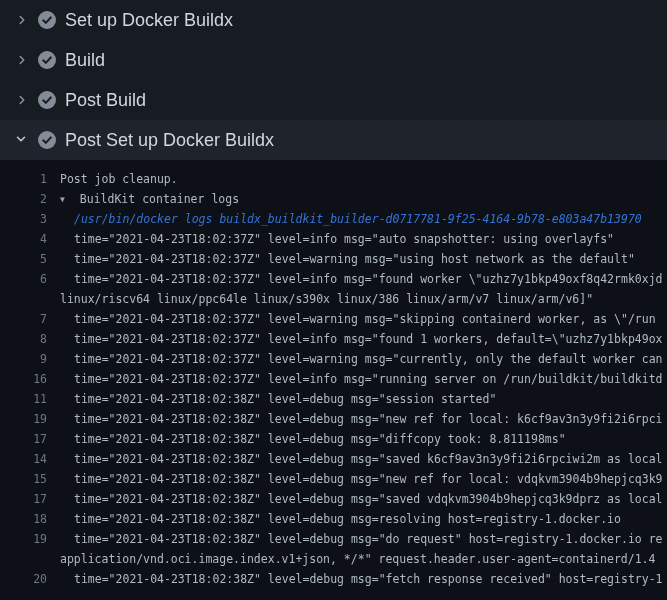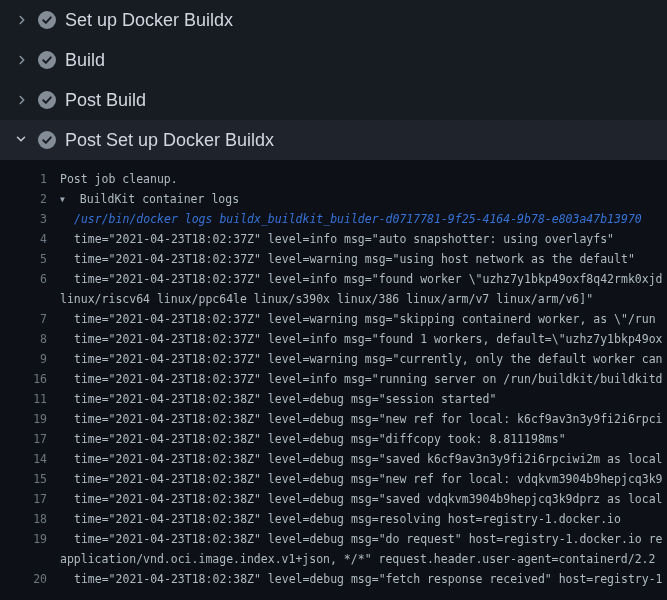--- a/index.html
+++ b/index.html
@@ -209,19 +209,19 @@
     <div class="log-row kind-plain indent-1">
     <span class="gutter">18</span>
     <span class="line-text"><span class="line-row-text">time="2021-04-23T18:02:38Z" level=debug msg=resolving host=registry-1.docker.io</span></span>
   </div>
     <div class="log-row kind-plain indent-1">
     <span class="gutter">19</span>
     <span class="line-text"><span class="line-row-text">time="2021-04-23T18:02:38Z" level=debug msg="do request" host=registry-1.docker.io re</span></span>
   </div>
     <div class="log-row kind-wrap indent-0">
     <span class="gutter"></span>
-    <span class="line-text"><span class="line-row-text">application/vnd.oci.image.index.v1+json, */*" request.header.user-agent=containerd/2.2</span></span>
+    <span class="line-text"><span class="line-row-text">application/vnd.oci.image.index.v1+json, */*" request.header.user-agent=containerd/1.4</span></span>
   </div>
     <div class="log-row kind-plain indent-1">
     <span class="gutter">20</span>
     <span class="line-text"><span class="line-row-text">time="2021-04-23T18:02:38Z" level=debug msg="fetch response received" host=registry-1</span></span>
   </div>
   </div>
 
 </body></html>

